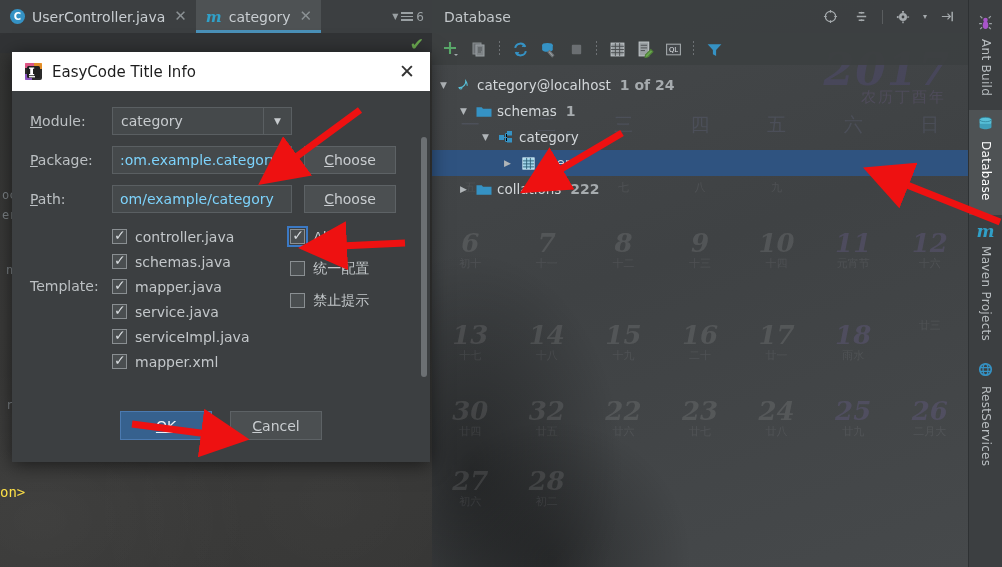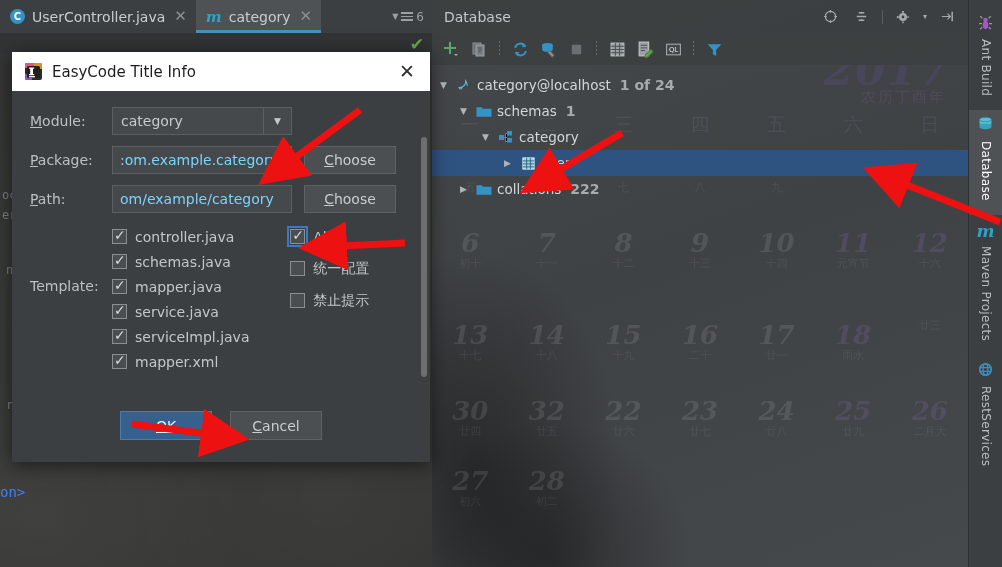--- a/index.html
+++ b/index.html
@@ -44,21 +44,21 @@
   .hamb { display:inline-block; width:12px; }
   .hamb i { display:block; height:1.6px; background:#9aa0a3; margin:2.2px 0; }
   .caret-sm { font-size:8px; }
 
   .editor-strip { position:absolute; left:0; top:33px; width:432px; height:20px; background:#313335; }
   .ok-check { position:absolute; right:8px; top:34px; color:#6aa84f; font-size:17px; font-weight:bold; }
 
   
   .code { position:absolute; font-family:"DejaVu Sans Mono","Liberation Mono",monospace; font-size:12px; white-space:pre; }
   .c-gray { color:#7b8185; }
-  .c-org  { color:#3b82f6; }
+  .c-org  { color:#fde047; }
   .c-teal { color:#4d9a9a; }
 
   
   #right-pane { position:relative; width:570px; height:567px; background:#3c3f41; overflow:hidden; }
 
   .wall {
     position:absolute; left:0; top:0; width:536px; height:567px;
     background:
       radial-gradient(ellipse 230px 330px at 40px 470px, rgba(0,0,0,0.40), transparent 66%),
       radial-gradient(ellipse 200px 200px at 120px 560px, rgba(0,0,0,0.35), transparent 70%),

